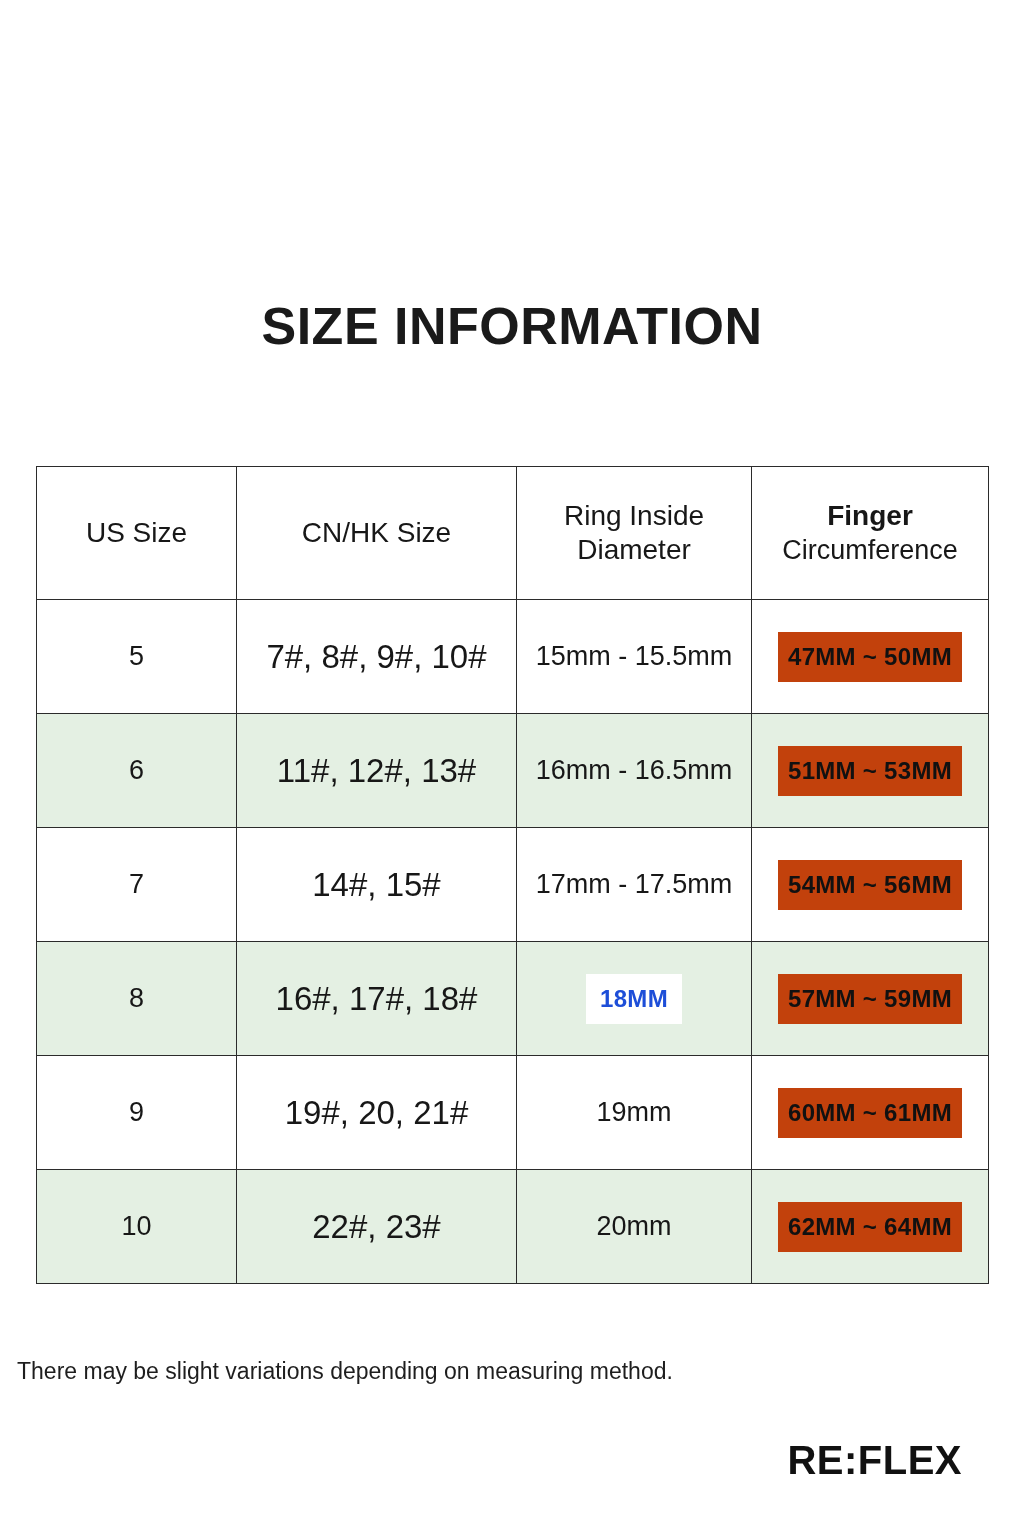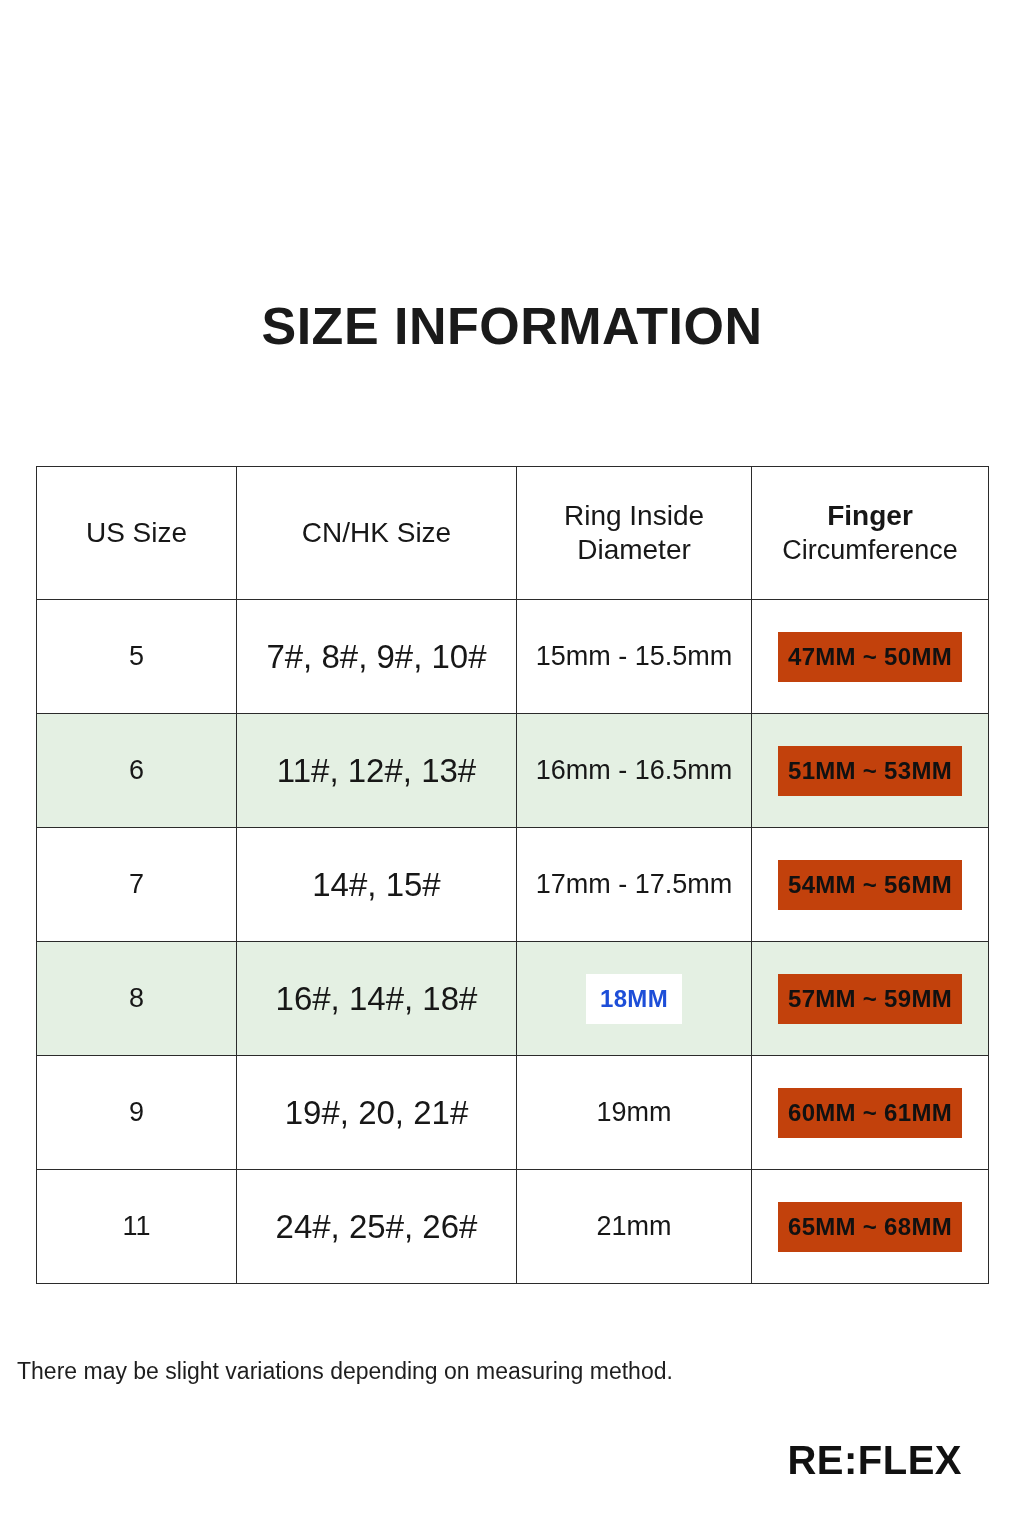--- a/index.html
+++ b/index.html
@@ -193,47 +193,47 @@
           <td class="us">7</td>
           <td class="cn">14#, 15#</td>
           <td class="dia">17mm - 17.5mm</td>
           <td class="circ">
             <span class="circ-chip">54MM ~ 56MM</span>
           </td>
         </tr>
 
         <tr class="alt">
           <td class="us">8</td>
-          <td class="cn">16#, 14#, 18#</td>
+          <td class="cn">16#, 17#, 18#</td>
           <td class="dia">
             <span class="dia-chip">18MM</span>
           </td>
           <td class="circ">
             <span class="circ-chip">57MM ~ 59MM</span>
           </td>
         </tr>
 
         <tr>
           <td class="us">9</td>
           <td class="cn">19#, 20, 21#</td>
           <td class="dia">19mm</td>
           <td class="circ">
             <span class="circ-chip">60MM ~ 61MM</span>
           </td>
         </tr>
 
-
-        <tr>
-          <td class="us">11</td>
-          <td class="cn">24#, 25#, 26#</td>
-          <td class="dia">21mm</td>
-          <td class="circ">
-            <span class="circ-chip">65MM ~ 68MM</span>
-          </td>
-        </tr>
+        <tr class="alt">
+          <td class="us">10</td>
+          <td class="cn">22#, 23#</td>
+          <td class="dia">20mm</td>
+          <td class="circ">
+            <span class="circ-chip">62MM ~ 64MM</span>
+          </td>
+        </tr>
+
 
       </tbody>
     </table>
   </div>
 
   <div class="note">There may be slight variations depending on measuring method.</div>
 
   <div class="brand">RE:FLEX</div>
 
 </div>

